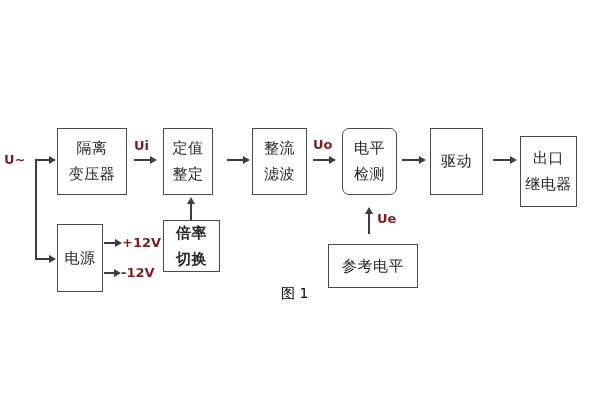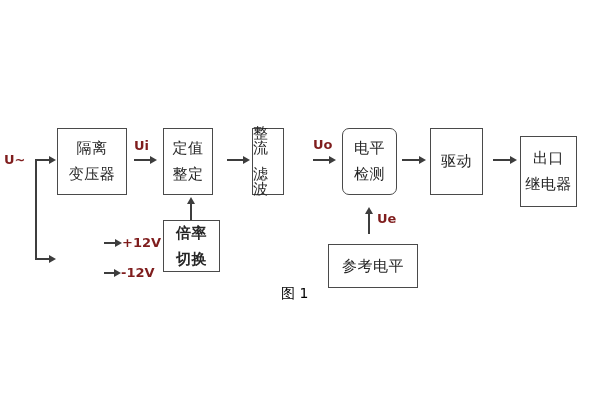--- a/index.html
+++ b/index.html
@@ -46,21 +46,21 @@
   <div class="headr" style="left:150px;top:156px;"></div>
 
   <div class="blk" style="left:163px;top:128px;width:50px;height:67px;">
     <span>定值</span>
     <span>整定</span>
   </div>
 
   <div class="lineh" style="left:227px;top:159px;width:17px;"></div>
   <div class="headr" style="left:243px;top:156px;"></div>
 
-  <div class="blk" style="left:252px;top:128px;width:32px;height:67px;">
+  <div class="blk" style="left:252px;top:128px;width:55px;height:67px;">
     <span>整流</span>
     <span>滤波</span>
   </div>
 
   <span class="lbl" style="left:313px;top:138px;">Uo</span>
   <div class="lineh" style="left:313px;top:159px;width:17px;"></div>
   <div class="headr" style="left:329px;top:156px;"></div>
 
   <div class="blk" style="left:342px;top:128px;width:55px;height:67px;border-radius:7px;">
     <span>电平</span>
@@ -75,20 +75,23 @@
   </div>
 
   <div class="lineh" style="left:493px;top:159px;width:18px;"></div>
   <div class="headr" style="left:510px;top:156px;"></div>
 
   <div class="blk" style="left:520px;top:136px;width:57px;height:71px;">
     <span>出口</span>
     <span>继电器</span>
   </div>
 
+  <div class="blk" style="left:57px;top:224px;width:46px;height:68px;">
+    <span>电源</span>
+  </div>
 
   <div class="lineh" style="left:104px;top:242px;width:12px;"></div>
   <div class="headr" style="left:115px;top:239px;"></div>
   <span class="lbl" style="left:122px;top:236px;">+12V</span>
 
   <div class="lineh" style="left:104px;top:272px;width:12px;"></div>
   <div class="headr" style="left:114px;top:269px;"></div>
   <span class="lbl" style="left:121px;top:266px;">-12V</span>
 
   <div class="headu" style="left:187px;top:197px;"></div>

